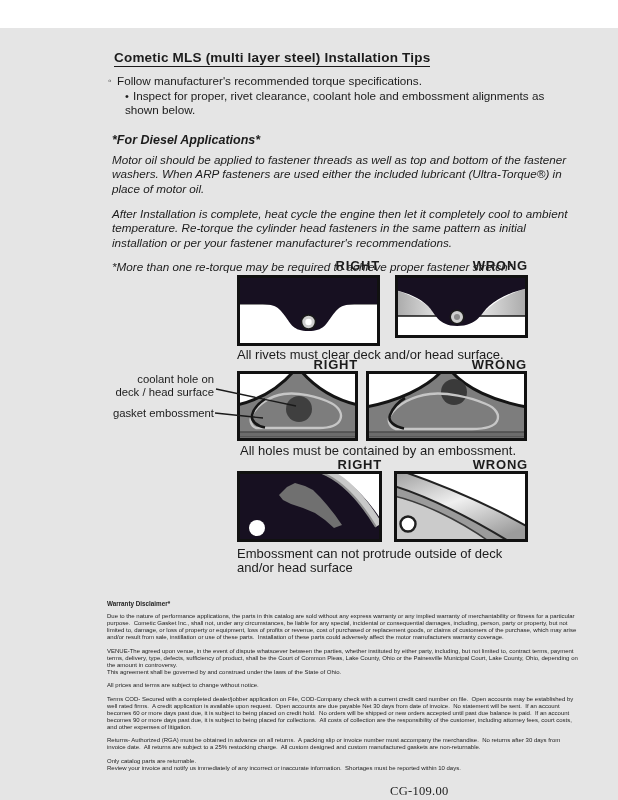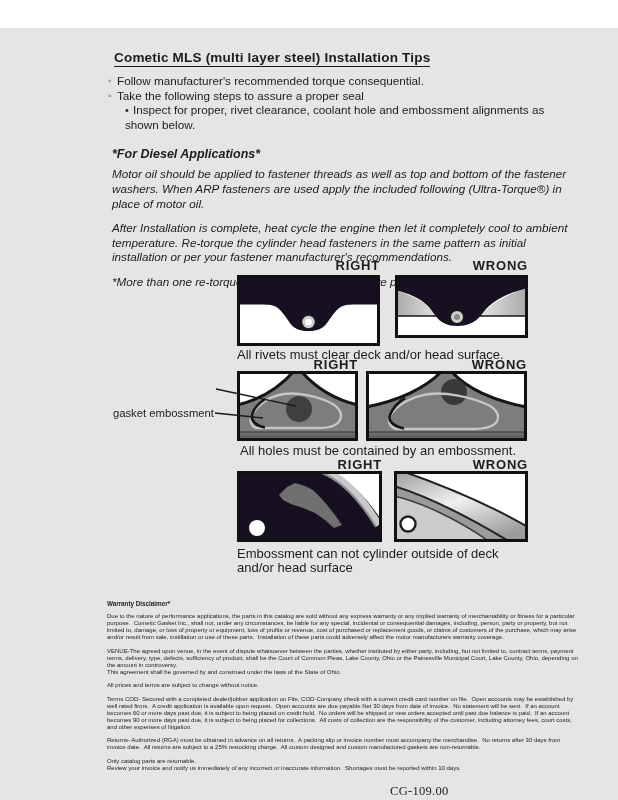--- a/index.html
+++ b/index.html
@@ -38,27 +38,26 @@
   .footer-code { position:absolute; left:390px; top:756px; font-size:12.5px; letter-spacing:.3px;font-family:Liberation Serif, serif; }
 </style>
 </head>
 <body>
 
 <div class="page">
 
   <div class="intro">
     <div class="doc-title">Cometic MLS (multi layer steel) Installation Tips</div>
     <div class="bullets">
-      <div class="b-row"><span class="mk">◦</span><span>Follow manufacturer's recommended torque consequential.</span></div>
-      <div class="b-row"><span class="mk">◦</span><span>Take the following steps to assure a proper seal</span></div>
+      <div class="b-row"><span class="mk">◦</span><span>Follow manufacturer's recommended torque specifications.</span></div>
       <div class="b-row b-sub"><span class="mk">•</span><span>Inspect for proper, rivet clearance, coolant hole and embossment alignments as shown below.</span></div>
     </div>
     <div class="diesel">
       <h2>*For Diesel Applications*</h2>
-      <p>Motor oil should be applied to fastener threads as well as top and bottom of the fastener washers. When ARP fasteners are used apply the included following (Ultra-Torque®) in place of motor oil.</p>
+      <p>Motor oil should be applied to fastener threads as well as top and bottom of the fastener washers. When ARP fasteners are used either the included lubricant (Ultra-Torque®) in place of motor oil.</p>
       <p>After Installation is complete, heat cycle the engine then let it completely cool to ambient temperature. Re-torque the cylinder head fasteners in the same pattern as initial installation or per your fastener manufacturer's recommendations.</p>
       <p>*More than one re-torque may be required to achieve proper fastener stretch*</p>
     </div>
   </div>
 
   <div class="dg-label" style="left:237px;top:230px;width:143px;">RIGHT</div>
   <div class="dg-label" style="left:395px;top:230px;width:133px;">WRONG</div>
 
   <div class="dg-panel" style="left:237px;top:247px;">
     <svg width="143" height="71" viewBox="0 0 143 71">
@@ -92,20 +91,24 @@
       <circle cx="62" cy="42" r="6.8" fill="#cfcfcf" stroke="#1a1a1a" stroke-width="1.6"></circle>
       <circle cx="62" cy="42" r="3" fill="#8a8a8a"></circle>
       <rect x="1.5" y="1.5" width="130" height="60" fill="none" stroke="#111111" stroke-width="3"></rect>
     </svg>
   </div>
   <div class="dg-caption" style="left:237px;top:320px;">All rivets must clear deck and/or head surface.</div>
 
   <div class="dg-label" style="left:237px;top:329px;width:121px;">RIGHT</div>
   <div class="dg-label" style="left:366px;top:329px;width:161px;">WRONG</div>
 
+  <div class="side-label" style="left:110px;top:345px;width:104px;">
+    <span>coolant hole on</span><br>
+    <span>deck / head surface</span>
+  </div>
   <div class="side-label" style="left:110px;top:379px;width:104px;">gasket embossment</div>
 
   <div class="dg-panel" style="left:237px;top:343px;">
     <svg width="121" height="70" viewBox="0 0 121 70">
       <rect x="0" y="0" width="121" height="70" fill="#7d7d7d"></rect>
       <path d="M0,0 H57 C44,15 26,28 0,34 Z" fill="#ffffff"></path>
       <path d="M64,0 H121 V34 C95,28 77,15 64,0 Z" fill="#ffffff"></path>
       <path d="M57,0 C44,15 26,28 0,34" stroke="#141414" stroke-width="3" fill="none"></path>
       <path d="M64,0 C77,15 95,28 121,34" stroke="#141414" stroke-width="3" fill="none"></path>
       <rect x="0" y="61" width="121" height="9" fill="#6b6b6b"></rect>
@@ -163,21 +166,21 @@
       <path d="M0,15 C38,27 80,49 116,71 H96 C62,47 26,31 0,25 Z" fill="#9b9b9b"></path>
       <path d="M0,25 C26,31 62,47 96,71 H0 Z" fill="#cbcbcb"></path>
       <path d="M8,0 C48,14 94,33 134,56" stroke="#222222" stroke-width="2" fill="none"></path>
       <path d="M0,15 C38,27 80,49 116,71" stroke="#222222" stroke-width="2" fill="none"></path>
       <path d="M0,25 C26,31 62,47 96,71" stroke="#3a3a3a" stroke-width="1.5" fill="none"></path>
       <circle cx="14" cy="53" r="7.5" fill="#ffffff" stroke="#1f1f1f" stroke-width="2.4"></circle>
       <rect x="1.5" y="1.5" width="131" height="68" fill="none" stroke="#111111" stroke-width="3"></rect>
     </svg>
   </div>
   <div class="dg-caption" style="left:237px;top:519px;">
-    <span>Embossment can not cylinder outside of deck</span><br>
+    <span>Embossment can not protrude outside of deck</span><br>
     <span>and/or head surface</span>
   </div>
 
   <svg class="leader-overlay">
     <line x1="216" y1="361" x2="296" y2="378" stroke="#1a1a1a" stroke-width="1.3"></line>
     <line x1="215" y1="385" x2="263" y2="390" stroke="#1a1a1a" stroke-width="1.3"></line>
   </svg>
 
   <div class="fineprint">
     <h3>Warranty Disclaimer*</h3>

